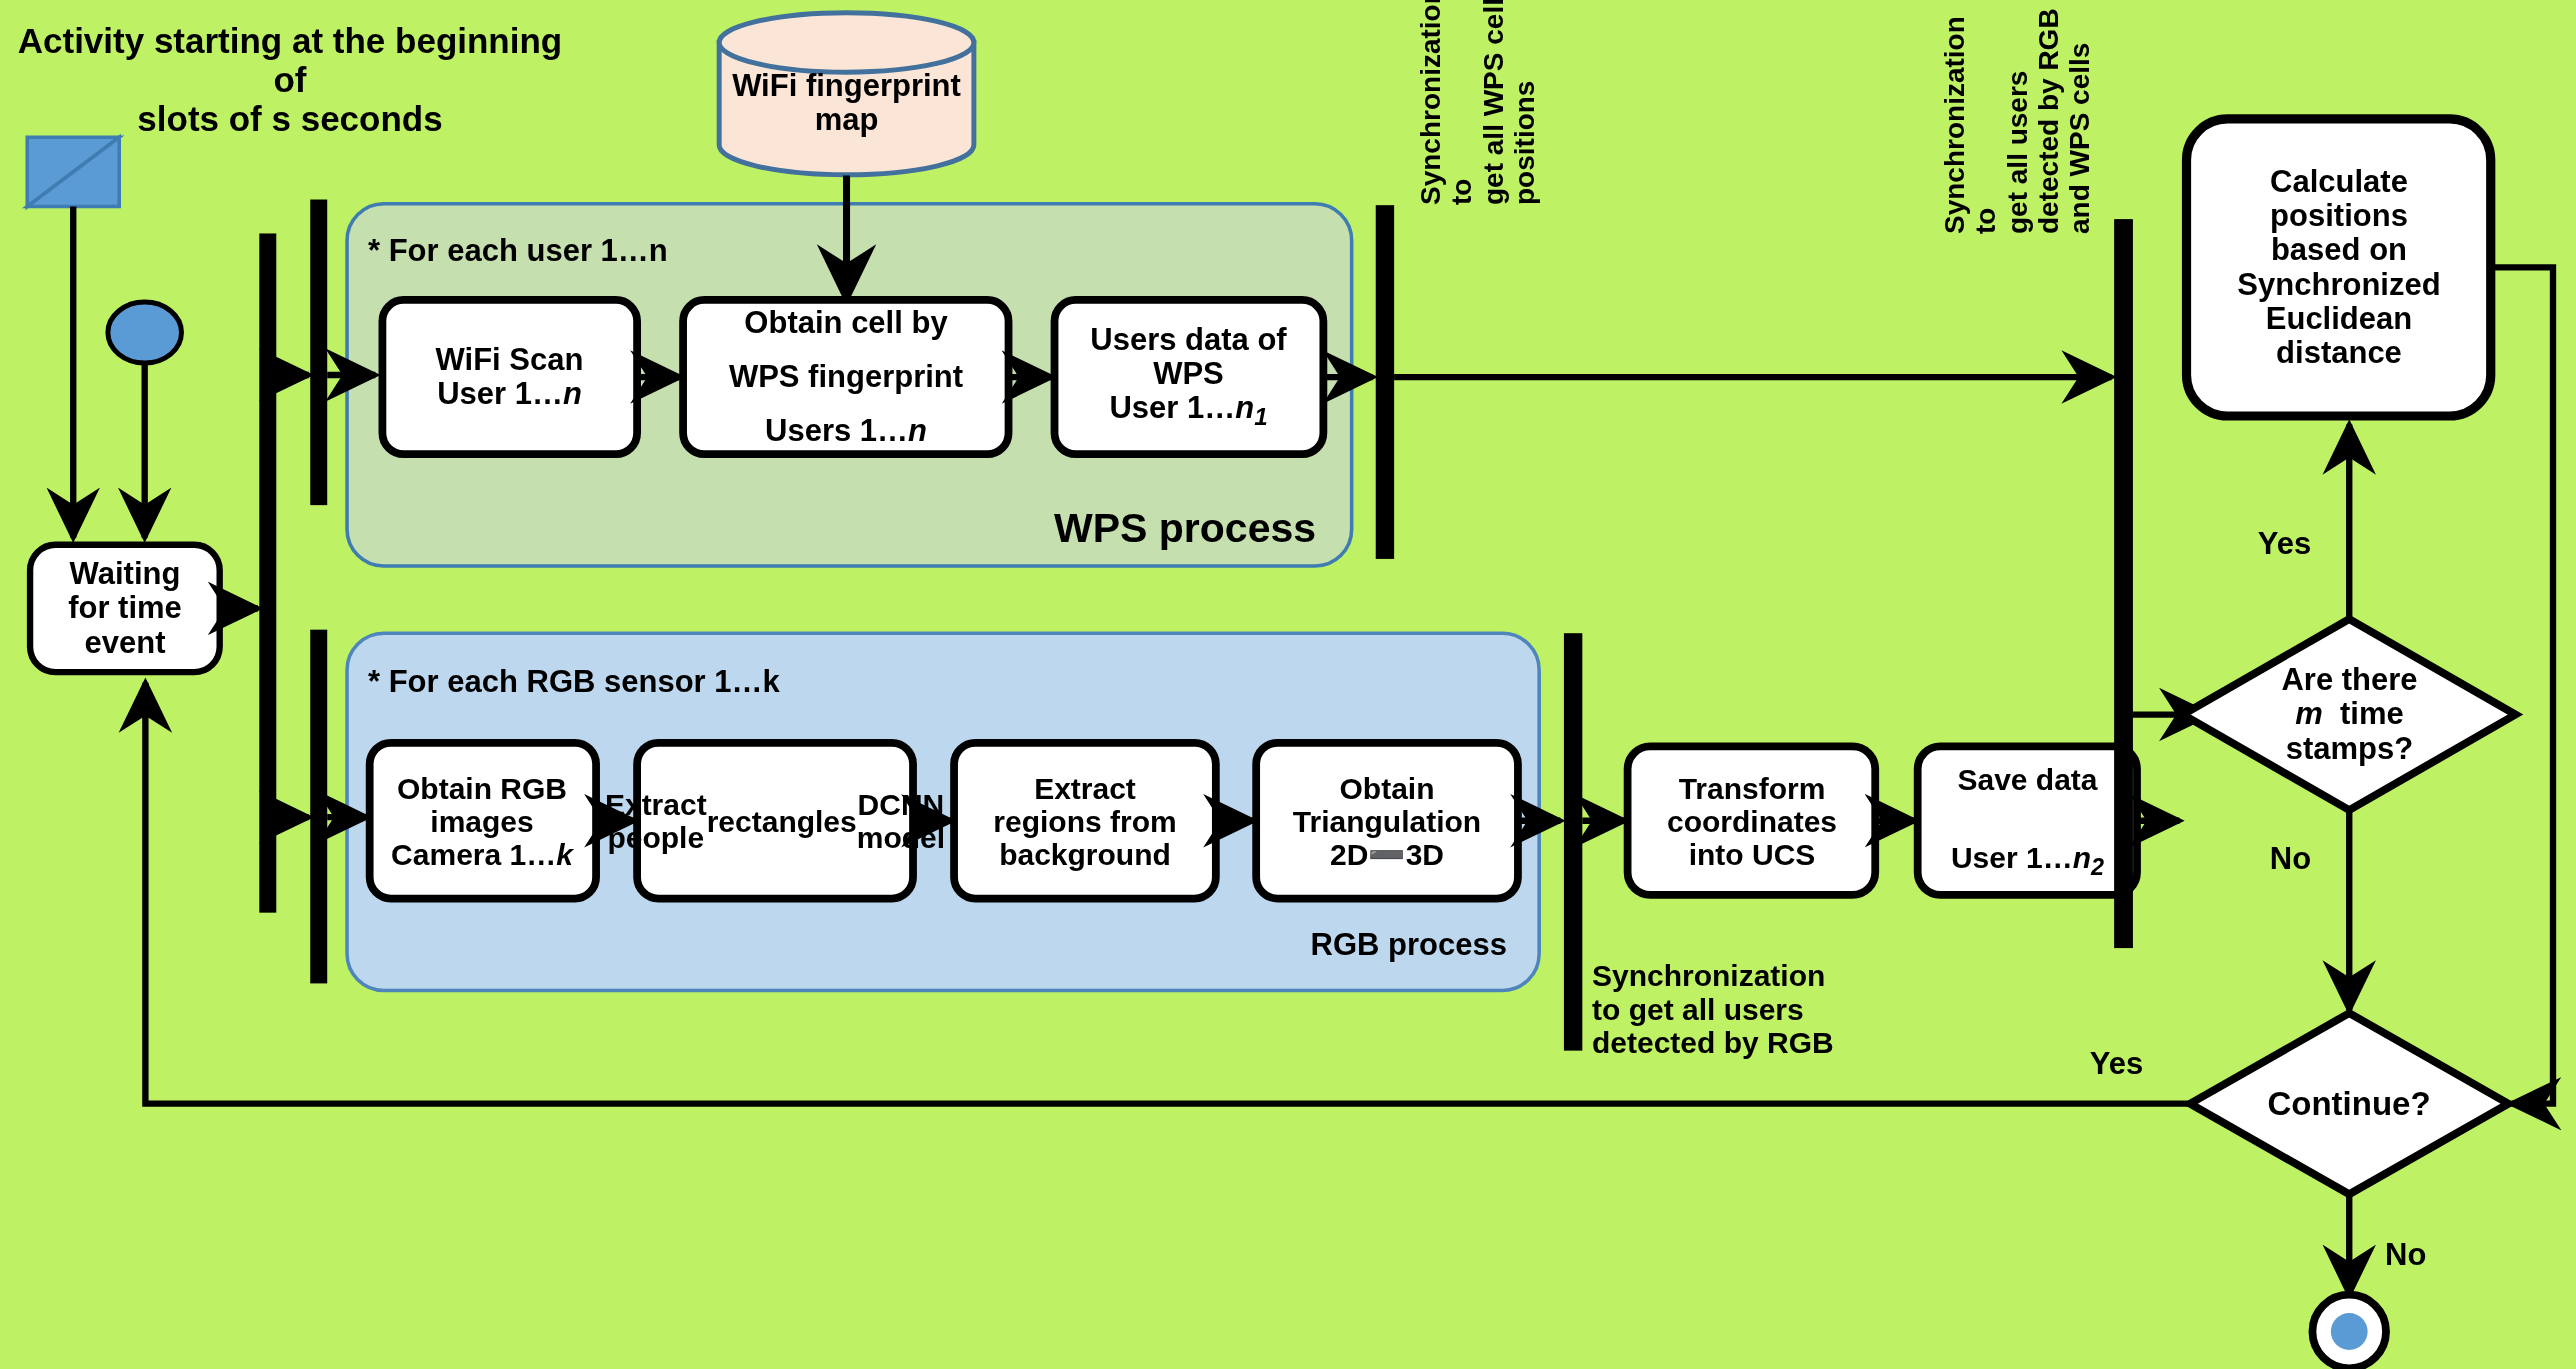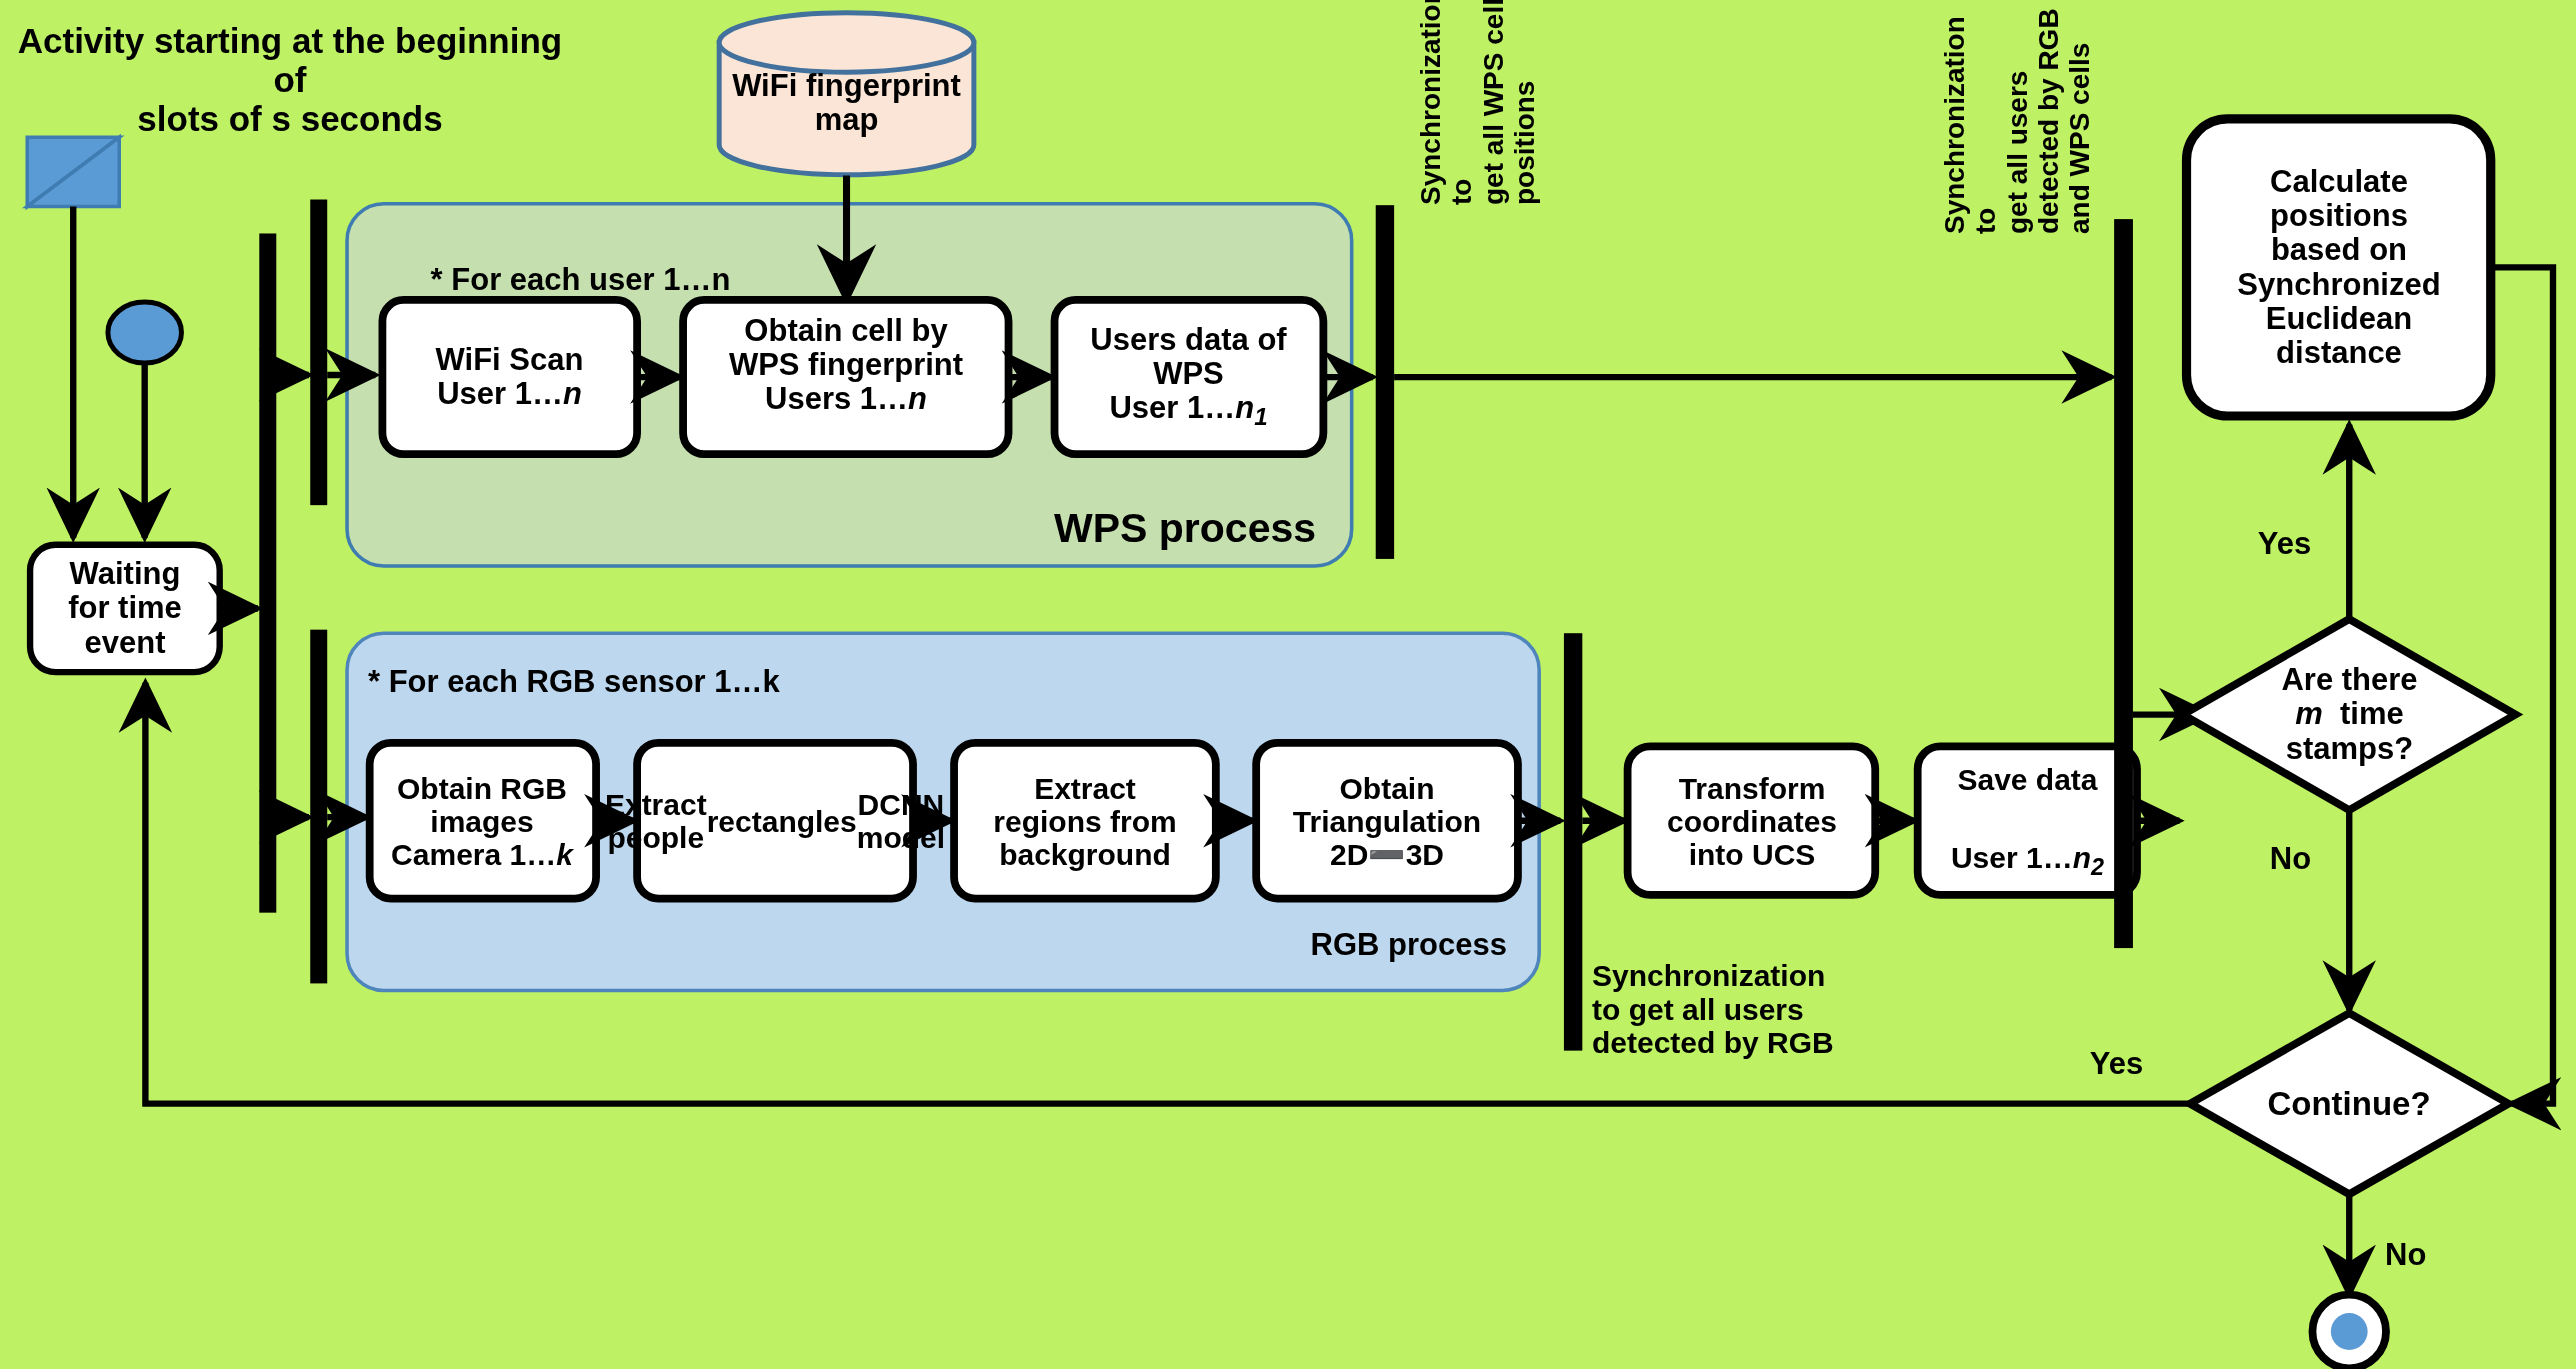--- a/index.html
+++ b/index.html
@@ -156,29 +156,29 @@
   <div class="label" style="left:7px; top:21px; width:566px; font-size:35px; text-align:center;">Activity starting at the beginning of
 slots of  s  seconds</div>
 
   <div class="act-text" style="left:30px; top:545px; width:190px; height:127px; font-size:31px;">Waiting
 for time
 event</div>
 
   <div class="act-text" style="left:719px; top:50px; width:255px; height:106px; font-size:31px;">WiFi fingerprint
 map</div>
 
-  <div class="label" style="left:368px; top:234px; width:425px; font-size:31px; text-align:center;margin-top:29px;">* For each user 1…n</div>
+  <div class="label" style="left:368px; top:234px; width:425px; font-size:31px; text-align:left;">* For each user 1…n</div>
   <div class="label" style="left:1054px; top:506px; width:269px; font-size:41px; text-align:left;">WPS process</div>
 
   <div class="act-text" style="left:382px; top:300px; width:255px; height:154px; font-size:31px; flex-direction:column;">
     <span>WiFi Scan</span>
     <span>User 1…<i class="ital">n</i></span>
   </div>
 
-  <div class="act-text" style="left:683px; top:288px; width:326px; height:154px; font-size:31px; flex-direction:column;">
+  <div class="act-text" style="left:683px; top:300px; width:326px; height:154px; font-size:31px; flex-direction:column;gap:20px;">
     <span>Obtain cell by</span>
     <span>WPS fingerprint</span>
     <span>Users 1…<i class="ital">n</i></span>
   </div>
 
   <div class="act-text" style="left:1054px; top:300px; width:269px; height:154px; font-size:31px; flex-direction:column;">
     <span>Users data of</span>
     <span>WPS</span>
     <span>User 1…<i class="ital">n</i><span class="sublabel ital">1</span></span>
   </div>

